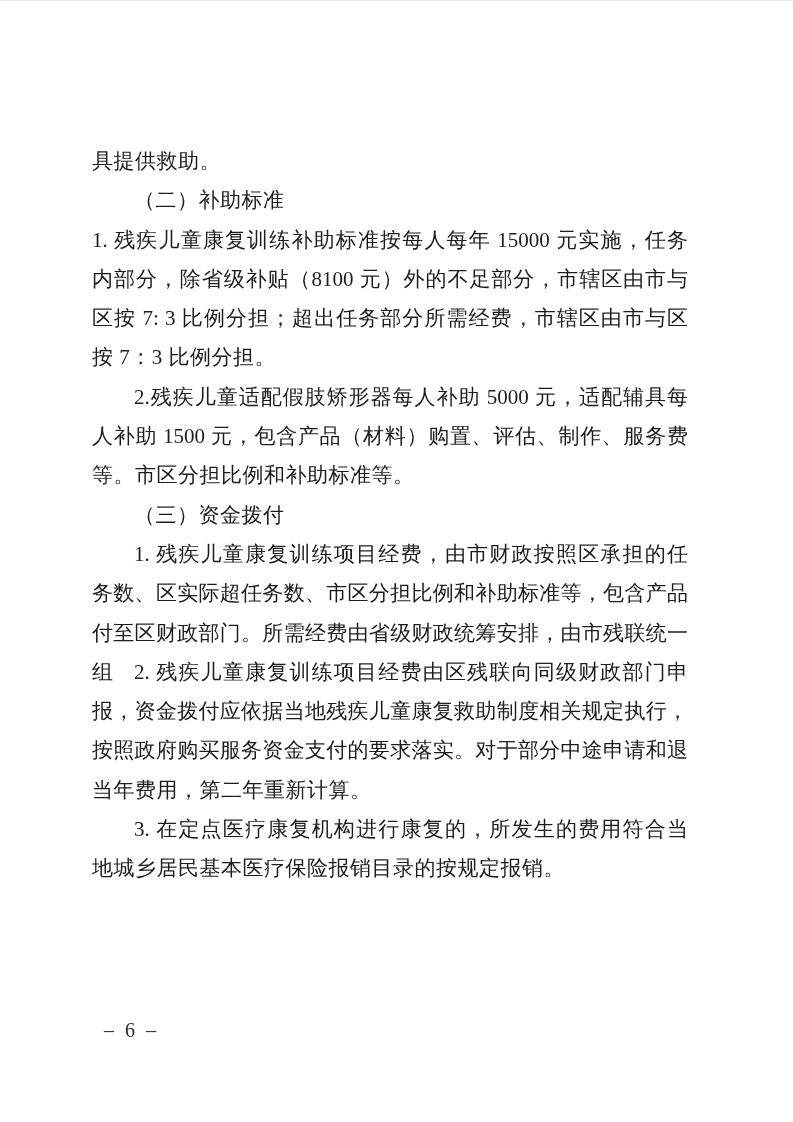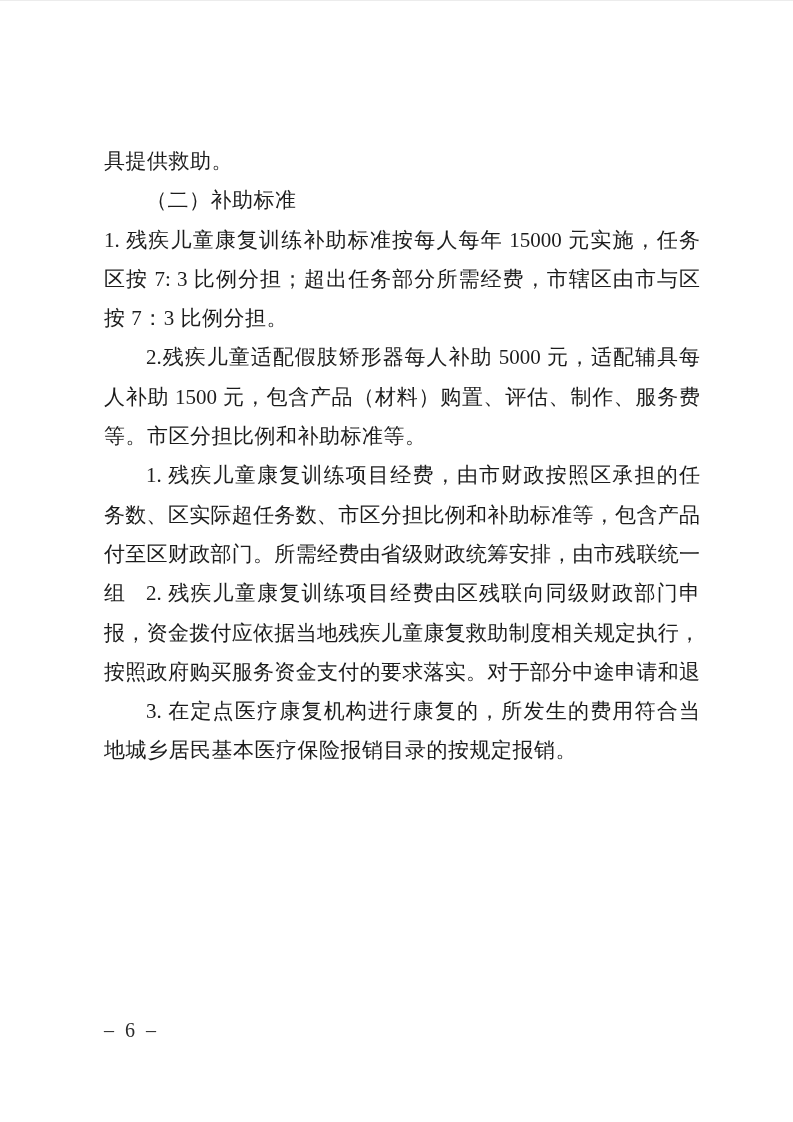--- a/index.html
+++ b/index.html
@@ -12,21 +12,21 @@
     width: 793px;
     height: 1122px;
     background: #ffffff;
     overflow: hidden;
     font-family: "Liberation Serif", "DejaVu Serif", serif;
     color: #1c1c1c;
     border-top: 1px solid #ececec;
   }
   .content {
     position: absolute;
-    left: 104px;
+    left: 92px;
     top: 141px;
     width: 596px;
   }
   .line {
     height: 39.3px;
     line-height: 39.3px;
     font-size: 21px;
     white-space: nowrap;
     letter-spacing: 0.5px;
   }
@@ -52,30 +52,33 @@
   }
 </style>
 </head>
 <body>
 
 <div class="page">
   <div class="content" id="content">
       <div class="line">具提供救助。</div>
       <div class="line indent-2">（二）补助标准</div>
       <div class="line justify">1. 残疾儿童康复训练补助标准按每人每年 15000 元实施，任务</div>
+      <div class="line justify">内部分，除省级补贴（8100 元）外的不足部分，市辖区由市与</div>
       <div class="line justify">区按 7: 3 比例分担；超出任务部分所需经费，市辖区由市与区</div>
       <div class="line">按 7：3 比例分担。</div>
       <div class="line justify indent-2">2.残疾儿童适配假肢矫形器每人补助 5000 元，适配辅具每</div>
       <div class="line justify">人补助 1500 元，包含产品（材料）购置、评估、制作、服务费</div>
       <div class="line">等。市区分担比例和补助标准等。</div>
+      <div class="line indent-2">（三）资金拨付</div>
       <div class="line justify indent-2">1. 残疾儿童康复训练项目经费，由市财政按照区承担的任</div>
       <div class="line justify">务数、区实际超任务数、市区分担比例和补助标准等，包含产品</div>
       <div class="line justify">付至区财政部门。所需经费由省级财政统筹安排，由市残联统一组</div>
       <div class="line justify indent-2">2. 残疾儿童康复训练项目经费由区残联向同级财政部门申</div>
       <div class="line justify">报，资金拨付应依据当地残疾儿童康复救助制度相关规定执行，</div>
       <div class="line justify">按照政府购买服务资金支付的要求落实。对于部分中途申请和退</div>
+      <div class="line">当年费用，第二年重新计算。</div>
       <div class="line justify indent-2">3. 在定点医疗康复机构进行康复的，所发生的费用符合当</div>
       <div class="line">地城乡居民基本医疗保险报销目录的按规定报销。</div>
     </div>
   <div class="footer">
     <span>– 6 –</span>
   </div>
 </div>
 
 </body></html>

